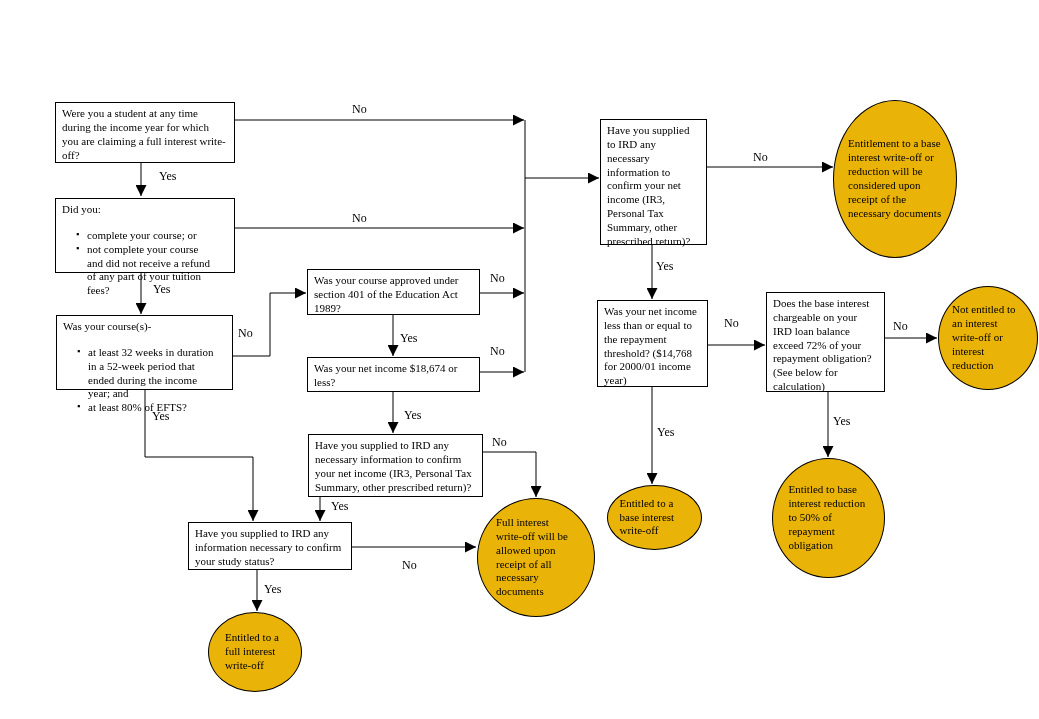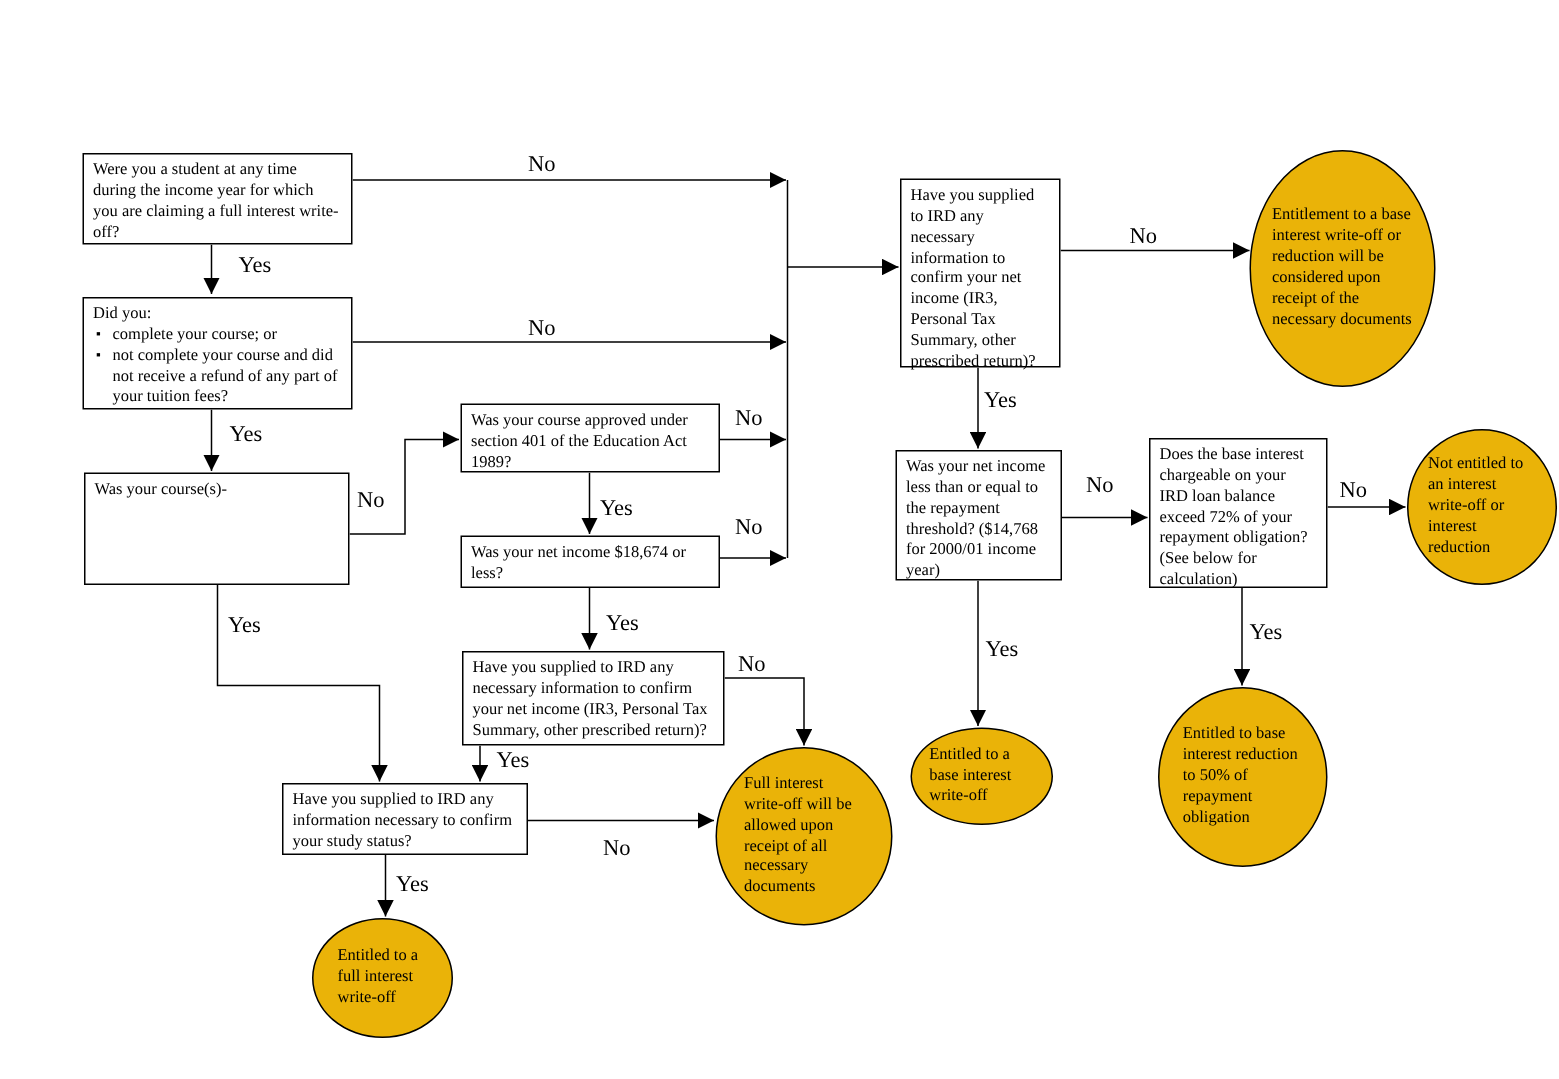--- a/index.html
+++ b/index.html
@@ -7,29 +7,29 @@
     position:relative;width:1039px;height:719px;background:#ffffff;
     font-family:"Liberation Serif","DejaVu Serif",serif;color:#000;
     overflow:hidden;
   }
   svg.connectors{position:absolute;left:0;top:0;width:1039px;height:719px;}
   svg.connectors line,svg.connectors polyline{stroke:#000;stroke-width:1;fill:none;}
   .box{
     position:absolute;box-sizing:border-box;border:1px solid #000;background:#fff;
     font-size:11px;line-height:1.26;padding:4px 6px;text-align:left;
   }
-  .box ul{margin:0;padding:0;list-style:none;}
+  .box ul{margin:12px;padding:0;list-style:none;}
   .box li{position:relative;padding-left:13px;}
   .box li::before{content:"\25AA";position:absolute;left:2px;top:0;font-size:9px;}
   .ellipse{
     position:absolute;box-sizing:border-box;border:1px solid #000;border-radius:50%;
     background:#eab308;font-size:11px;line-height:1.27;
     display:flex;align-items:center;justify-content:center;text-align:left;
   }
-  .lbl{position:absolute;font-size:15px;line-height:1;}
+  .lbl{position:absolute;font-size:12px;line-height:1;}
 </style>
 </head>
 <body>
 
 <div class="canvas">
 
   <svg class="connectors" viewBox="0 0 1039 719" xmlns="http://www.w3.org/2000/svg">
     <defs>
       <marker id="arw" viewBox="0 0 10 10" refX="10" refY="5" markerWidth="11" markerHeight="11" orient="auto">
         <path d="M0,0 L10,5 L0,10 z" fill="#000"></path>
@@ -69,20 +69,24 @@
   <div class="box" style="left:55px;top:198px;width:180px;height:75px">
     <div>Did you:</div>
     <ul>
       <li>complete your course; or</li>
       <li>not complete your course and did not receive a refund of any part of your tuition fees?</li>
     </ul>
   </div>
 
   <div class="box" style="left:56px;top:315px;width:177px;height:75px">
     <div>Was your course(s)-</div>
+    <ul>
+      <li>at least 32 weeks in duration in a 52-week period that ended during the income year; and</li>
+      <li>at least 80% of EFTS?</li>
+    </ul>
   </div>
 
   <div class="box" style="left:307px;top:269px;width:173px;height:46px">Was your course approved under section 401 of the Education Act 1989?</div>
 
   <div class="box" style="left:307px;top:357px;width:173px;height:35px">Was your net income $18,674 or less?</div>
 
   <div class="box" style="left:308px;top:434px;width:175px;height:63px">Have you supplied to IRD any necessary information to confirm your net income (IR3, Personal Tax Summary, other prescribed return)?</div>
 
   <div class="box" style="left:188px;top:522px;width:164px;height:48px">Have you supplied to IRD any information necessary to confirm your study status?</div>
 

